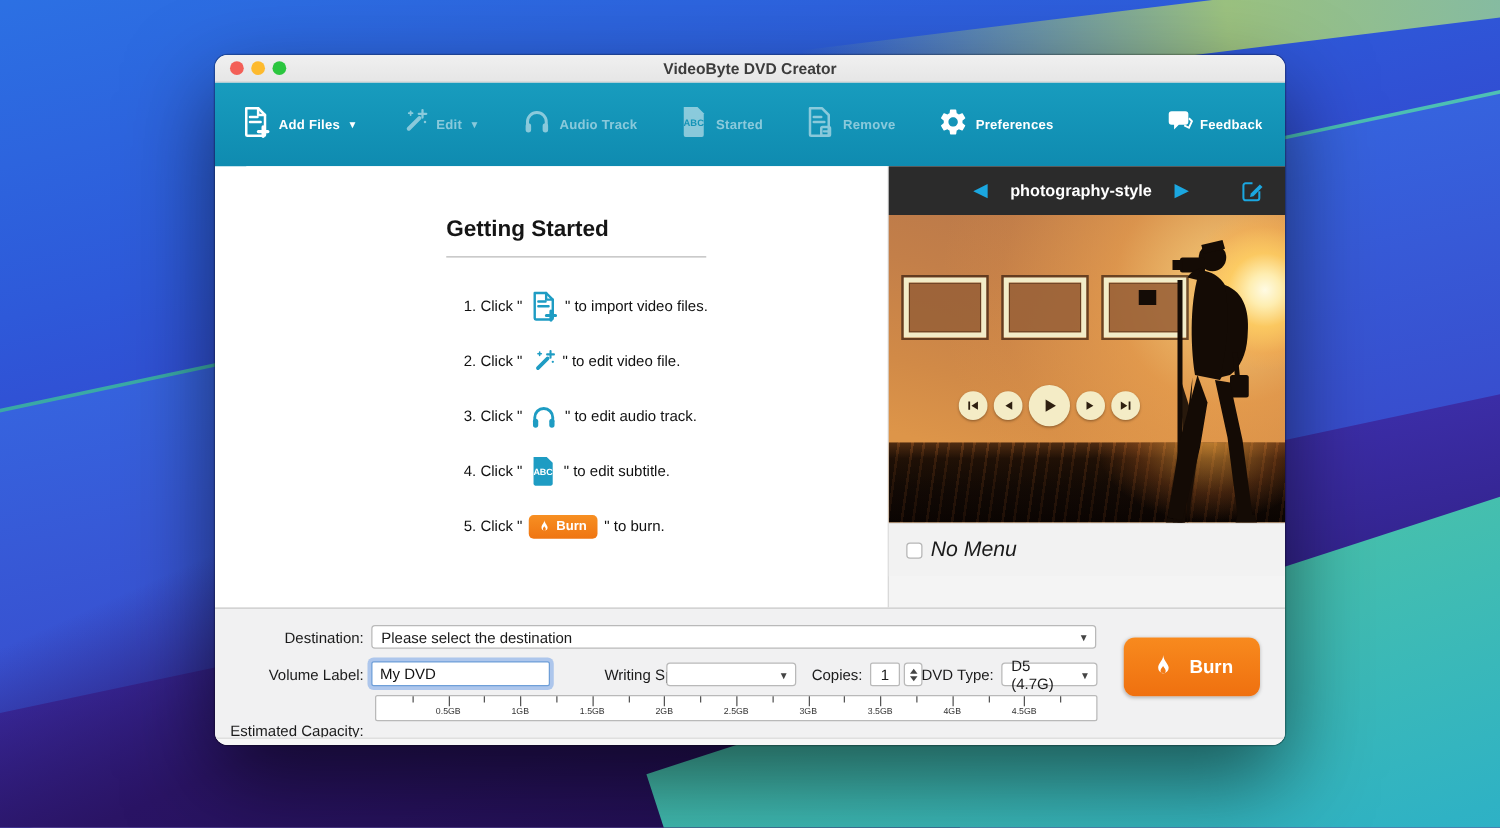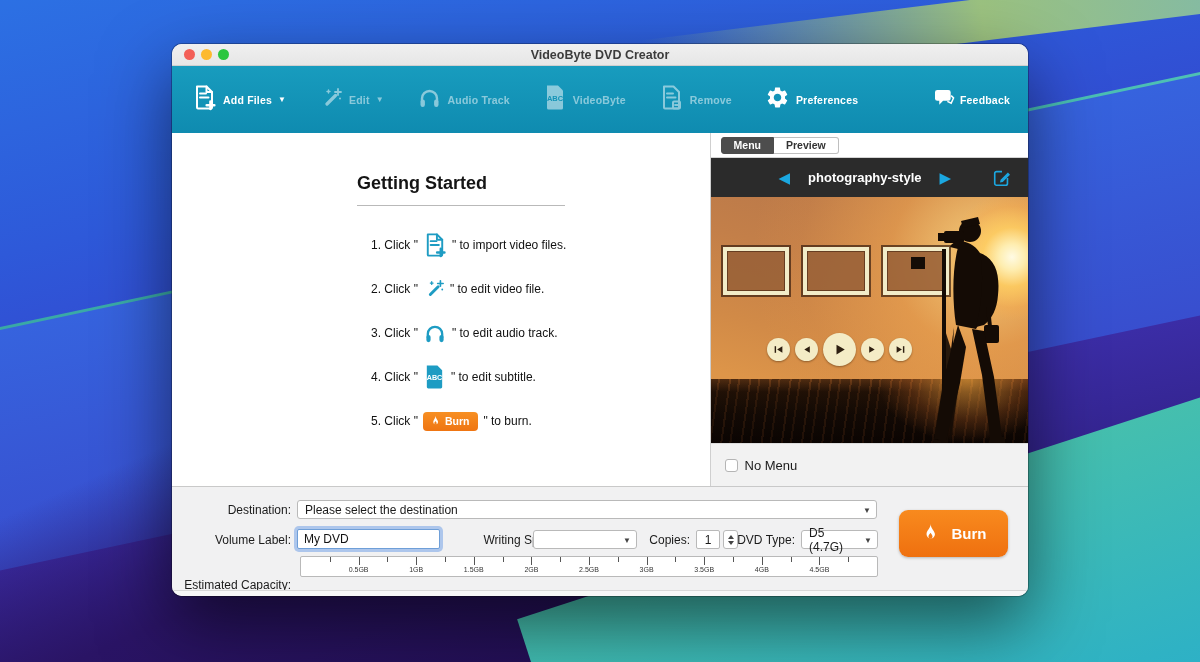--- a/index.html
+++ b/index.html
@@ -88,21 +88,21 @@
   .ground { position:absolute; left:0; bottom:0; width:100%; height:64px;
     background:linear-gradient(180deg,#6b3b17 0%,#2b1608 20%,#190d06 55%,#0e0603 100%); }
   .ground .reflect { position:absolute; left:52%; top:0; width:48%; height:100%;
     background:radial-gradient(ellipse at 60% 0%, rgba(255,175,65,.6) 0%, rgba(210,110,40,.25) 45%, transparent 70%); }
   .ground .speckle { position:absolute; inset:0; opacity:.5;
     background:repeating-linear-gradient(98deg, rgba(0,0,0,.55) 0 7px, rgba(120,65,25,.25) 7px 9px, rgba(0,0,0,.5) 9px 18px, rgba(200,110,45,.18) 18px 20px); }
   .photographer { position:absolute; right:-4px; bottom:-2px; }
 
   .no-menu { height:43px; background:#f2f2f2; border-top:1px solid #dcdcdc; display:flex; align-items:center; padding-left:14px; gap:7px; }
   .checkbox { width:13px; height:13px; background:#fff; border:1px solid #b5b5b5; border-radius:3px; cursor:pointer; }
-  .no-menu .lbl { font-size:13px; color:#1b1b1b; }
+  .no-menu .lbl { font-size:17px; color:#1b1b1b;font-style:italic; }
 
   
   .bottom-panel { position:relative; height:104px; background:#f1f1f2; border-top:1px solid #c9c9c9; font-size:12px; color:#1b1b1b; }
   .flabel { position:absolute; width:119px; text-align:right; }
   .select { position:absolute; height:19px; background:#fff; border:1px solid #b9b9b9; border-radius:3px;
     display:flex; align-items:center; padding:0 18px 0 7px; font-size:12px; color:#1b1b1b; cursor:pointer; }
   .select .sel-caret { position:absolute; right:5px; top:5px; font-size:8px; color:#444; }
   .input { position:absolute; height:20px; background:#fff; border:1px solid #6f9fd8; border-radius:2px;
     box-shadow:0 0 0 3px rgba(105,155,230,.5); font-size:12px; color:#111; padding:0 6px;
     font-family:"Liberation Sans",sans-serif; outline:none; }
@@ -188,21 +188,21 @@
       <span class="lbl">Audio Track</span>
     </div>
 
     <div class="tb-item dim">
       <span>
         <svg width="24" height="27" viewBox="0 0 24 27">
           <path d="M4 1.5 H15 L20 6.5 V24 A1.5 1.5 0 0 1 18.5 25.5 H5.5 A1.5 1.5 0 0 1 4 24 Z" fill="#fff"></path>
           <text x="12" y="16.5" text-anchor="middle" font-size="7.5" font-weight="bold" fill="#1495B7" font-family="Liberation Sans,sans-serif">ABC</text>
         </svg>
       </span>
-      <span class="lbl">VideoByte</span>
+      <span class="lbl">Started</span>
     </div>
 
     <div class="tb-item dim">
       <span>
         <svg width="25" height="27" viewBox="0 0 24 27" fill="none" stroke="#fff" stroke-width="2" stroke-linecap="round" stroke-linejoin="round">
           <path d="M4.5 2.5 H14 L19.5 8 V23.5 A1 1 0 0 1 18.5 24.5 H5.5 A1 1 0 0 1 4.5 23.5 Z"></path>
           <path d="M7.5 9.5 H13.5 M7.5 13.5 H16"></path>
           <rect x="13.5" y="17.5" width="7" height="7" rx="1"></rect>
           <path d="M15.5 21 H19" stroke-width="1.8"></path>
         </svg>
@@ -293,24 +293,20 @@
             </svg>
             <span>Burn</span>
           </span>
           <span>" to burn.</span>
         </div>
 
       </div>
     </div>
 
     <div class="right-panel">
-      <div class="tabbar">
-        <div class="tab active">Menu</div>
-        <div class="tab inactive">Preview</div>
-      </div>
 
       <div class="carousel">
         <div class="car-left-group">
           <span class="car-arrow">◀</span>
           <span class="car-title">photography-style</span>
           <span class="car-arrow">▶</span>
         </div>
         <span class="edit-template">
           <svg width="20" height="20" viewBox="0 0 22 22" fill="none" stroke="#1BA7E0" stroke-width="1.8" stroke-linejoin="round">
             <path d="M3 6 a2 2 0 0 1 2-2 h6 M17 11 v6 a2 2 0 0 1-2 2 H5 a2 2 0 0 1-2-2 V6"></path>

